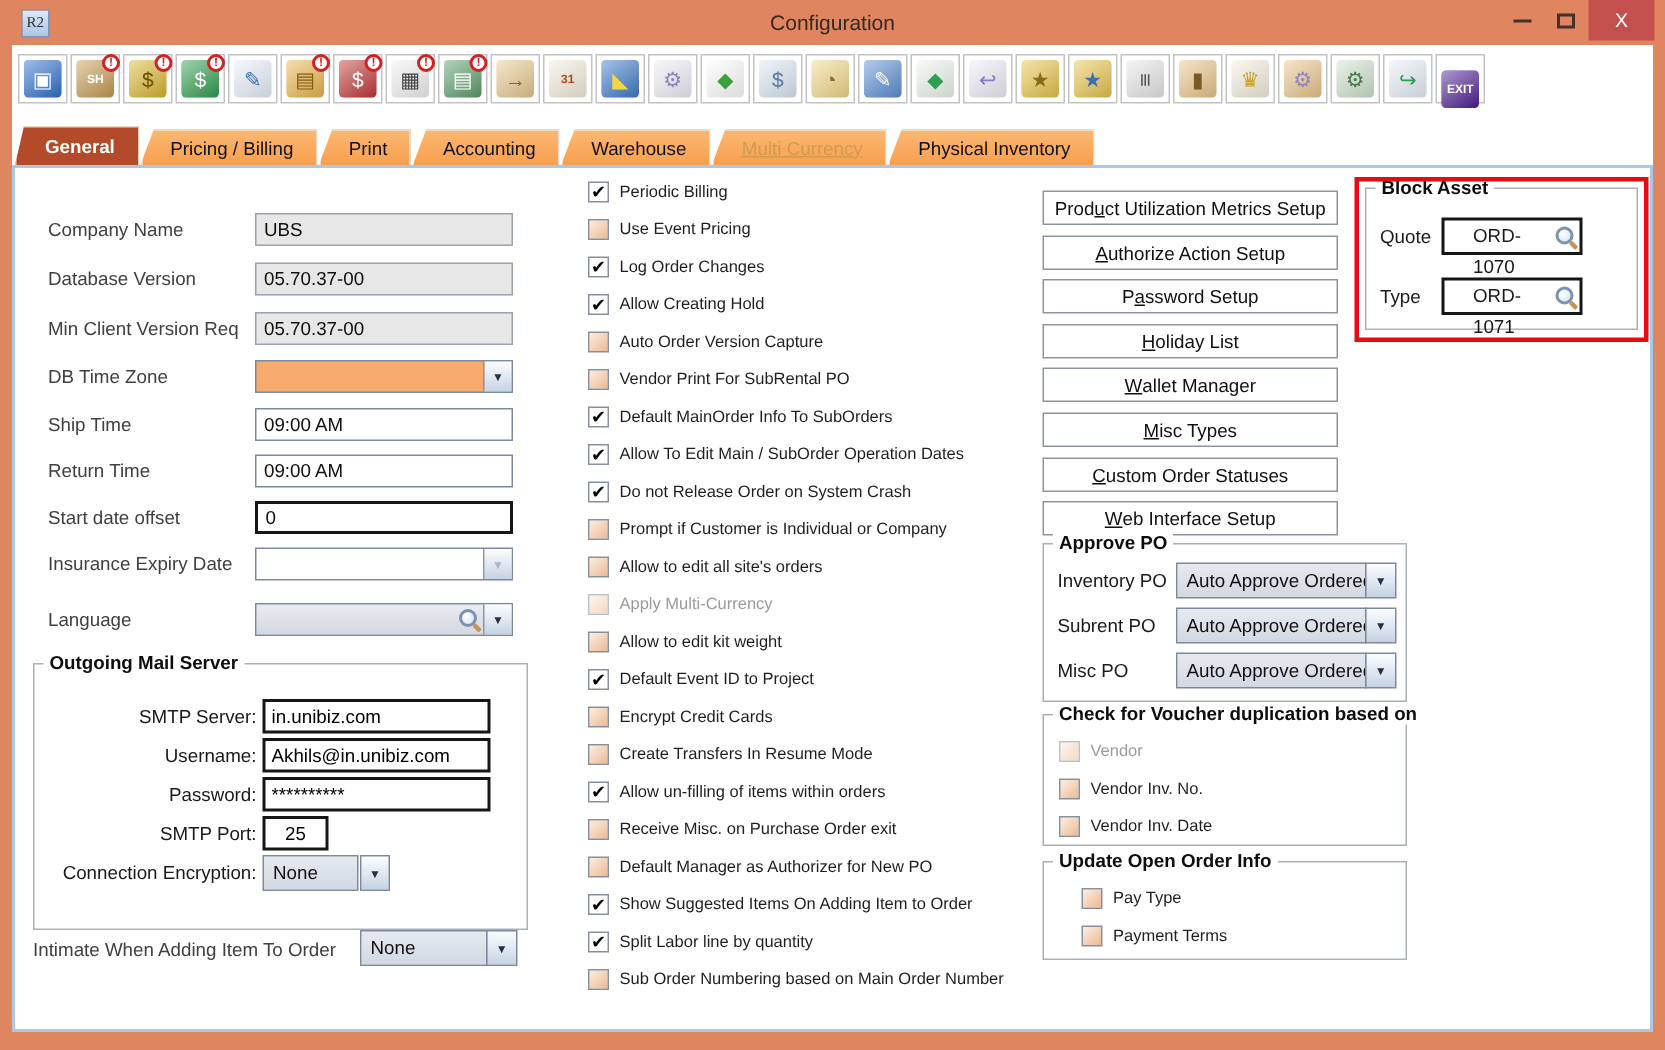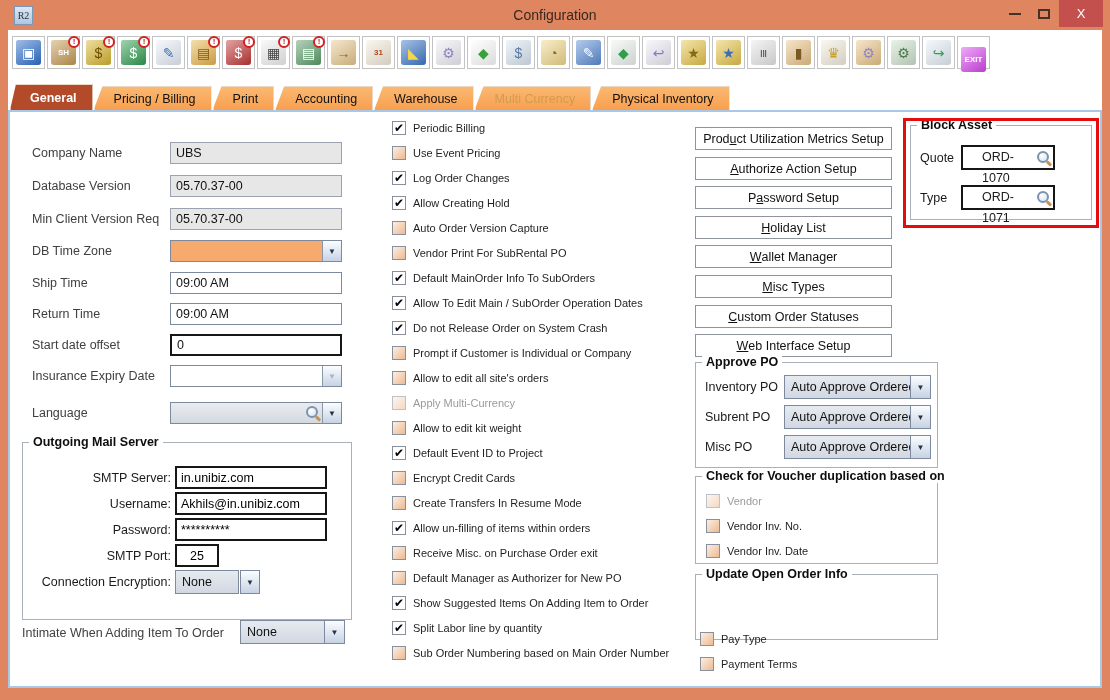--- a/index.html
+++ b/index.html
@@ -24,21 +24,21 @@
   .tile { position:relative; width:25px; height:25px; border-radius:3px; display:flex; align-items:center; justify-content:center; }
   .tile::before { content:''; position:absolute; inset:0; border-radius:inherit; background:linear-gradient(145deg, rgba(255,255,255,.55), rgba(0,0,0,.14)); }
   .tile .glyph { position:relative; z-index:1; font-size:14px; line-height:1; }
   .tile .glyph.small { font-size:8px; font-weight:bold; letter-spacing:0; }
   .badge { position:absolute; z-index:2; right:-4px; top:-4px; width:12px; height:12px; border-radius:50%; background:#fff; border:2px solid #d42020; color:#d42020; font-size:8px; font-weight:bold; line-height:8px; text-align:center; }
 
   
   .tabbar { position:absolute; left:2px; bottom:0; display:flex; align-items:flex-end; }
   .tab { height:24px; padding:0 15px 0 19px; margin-right:1px; display:flex; align-items:center; background:linear-gradient(#fbb871,#f89f4f); border:1px solid #e9d8c4; border-bottom:none; clip-path:polygon(9px 0, 100% 0, 100% 100%, 0 100%); font-size:12.5px; color:#111; }
   .tab.active { height:26px; background:#b34b2b; color:#fff; font-weight:bold; clip-path:polygon(6px 0, 100% 0, 100% 100%, 0 100%); }
-  .tab.disabled { color:#cf9c4f; }
+  .tab.disabled { color:#cf9c4f;text-decoration:underline; }
 
   
   .content { position:absolute; left:8px; top:110px; width:1094px; height:578px; background:#fff; border:2px solid #a9c7e7; }
 
   .lbl { position:absolute; left:22px; height:22px; line-height:22px; font-size:12.5px; color:#404040; white-space:nowrap; }
   .fld { position:absolute; left:160px; width:172px; height:22px; border:1px solid #7d8a9d; background:#fff; font-family:"Liberation Sans",sans-serif; font-size:12.5px; padding:0 5px; color:#111; }
   .fld.ro { background:#e7e7e7; border-color:#9aa3af; }
   .fld.bold-border { border:2px solid #161616; }
 
   .combo { position:absolute; left:160px; width:172px; height:22px; border:1px solid #7d8a9d; display:flex; background:#fff; }
@@ -239,21 +239,21 @@
           <div class="tile" style="background: rgb(207, 227, 207);">
             <span class="glyph" style="color: rgb(74, 122, 74);">⚙</span>
           </div>
         </div>
         <div class="tbtn">
           <div class="tile" style="background: rgb(232, 240, 248);">
             <span class="glyph" style="color: rgb(46, 158, 79);">↪</span>
           </div>
         </div>
         <div class="tbtn">
-          <div class="tile" style="background: #d946ef; margin-top: 14px;">
+          <div class="tile" style="background: #4c1d95; margin-top: 14px;">
             <span class="glyph small" style="color: rgb(255, 255, 255);">EXIT</span>
           </div>
         </div>
       </div>
     <div class="tabbar">
         <div class="tab active">
           <span>General</span>
         </div>
         <div class="tab">
           <span>Pricing / Billing</span>
@@ -510,21 +510,21 @@
           </div>
           <div class="cb-row">
             <span class="cb"></span>
             <span class="cb-label">Vendor Inv. Date</span>
           </div>
         </div>
     </div>
 
     <div class="group" style="left:685px; top:462px; width:243px; height:66px;">
       <span class="gtitle">Update Open Order Info</span>
-      <div class="cb-grid" style="position:absolute; left:4px; top:11px;margin-top:40px;">
+      <div class="cb-grid" style="position:absolute; left:25px; top:11px;">
           <div class="cb-row">
             <span class="cb"></span>
             <span class="cb-label">Pay Type</span>
           </div>
           <div class="cb-row">
             <span class="cb"></span>
             <span class="cb-label">Payment Terms</span>
           </div>
         </div>
     </div>

